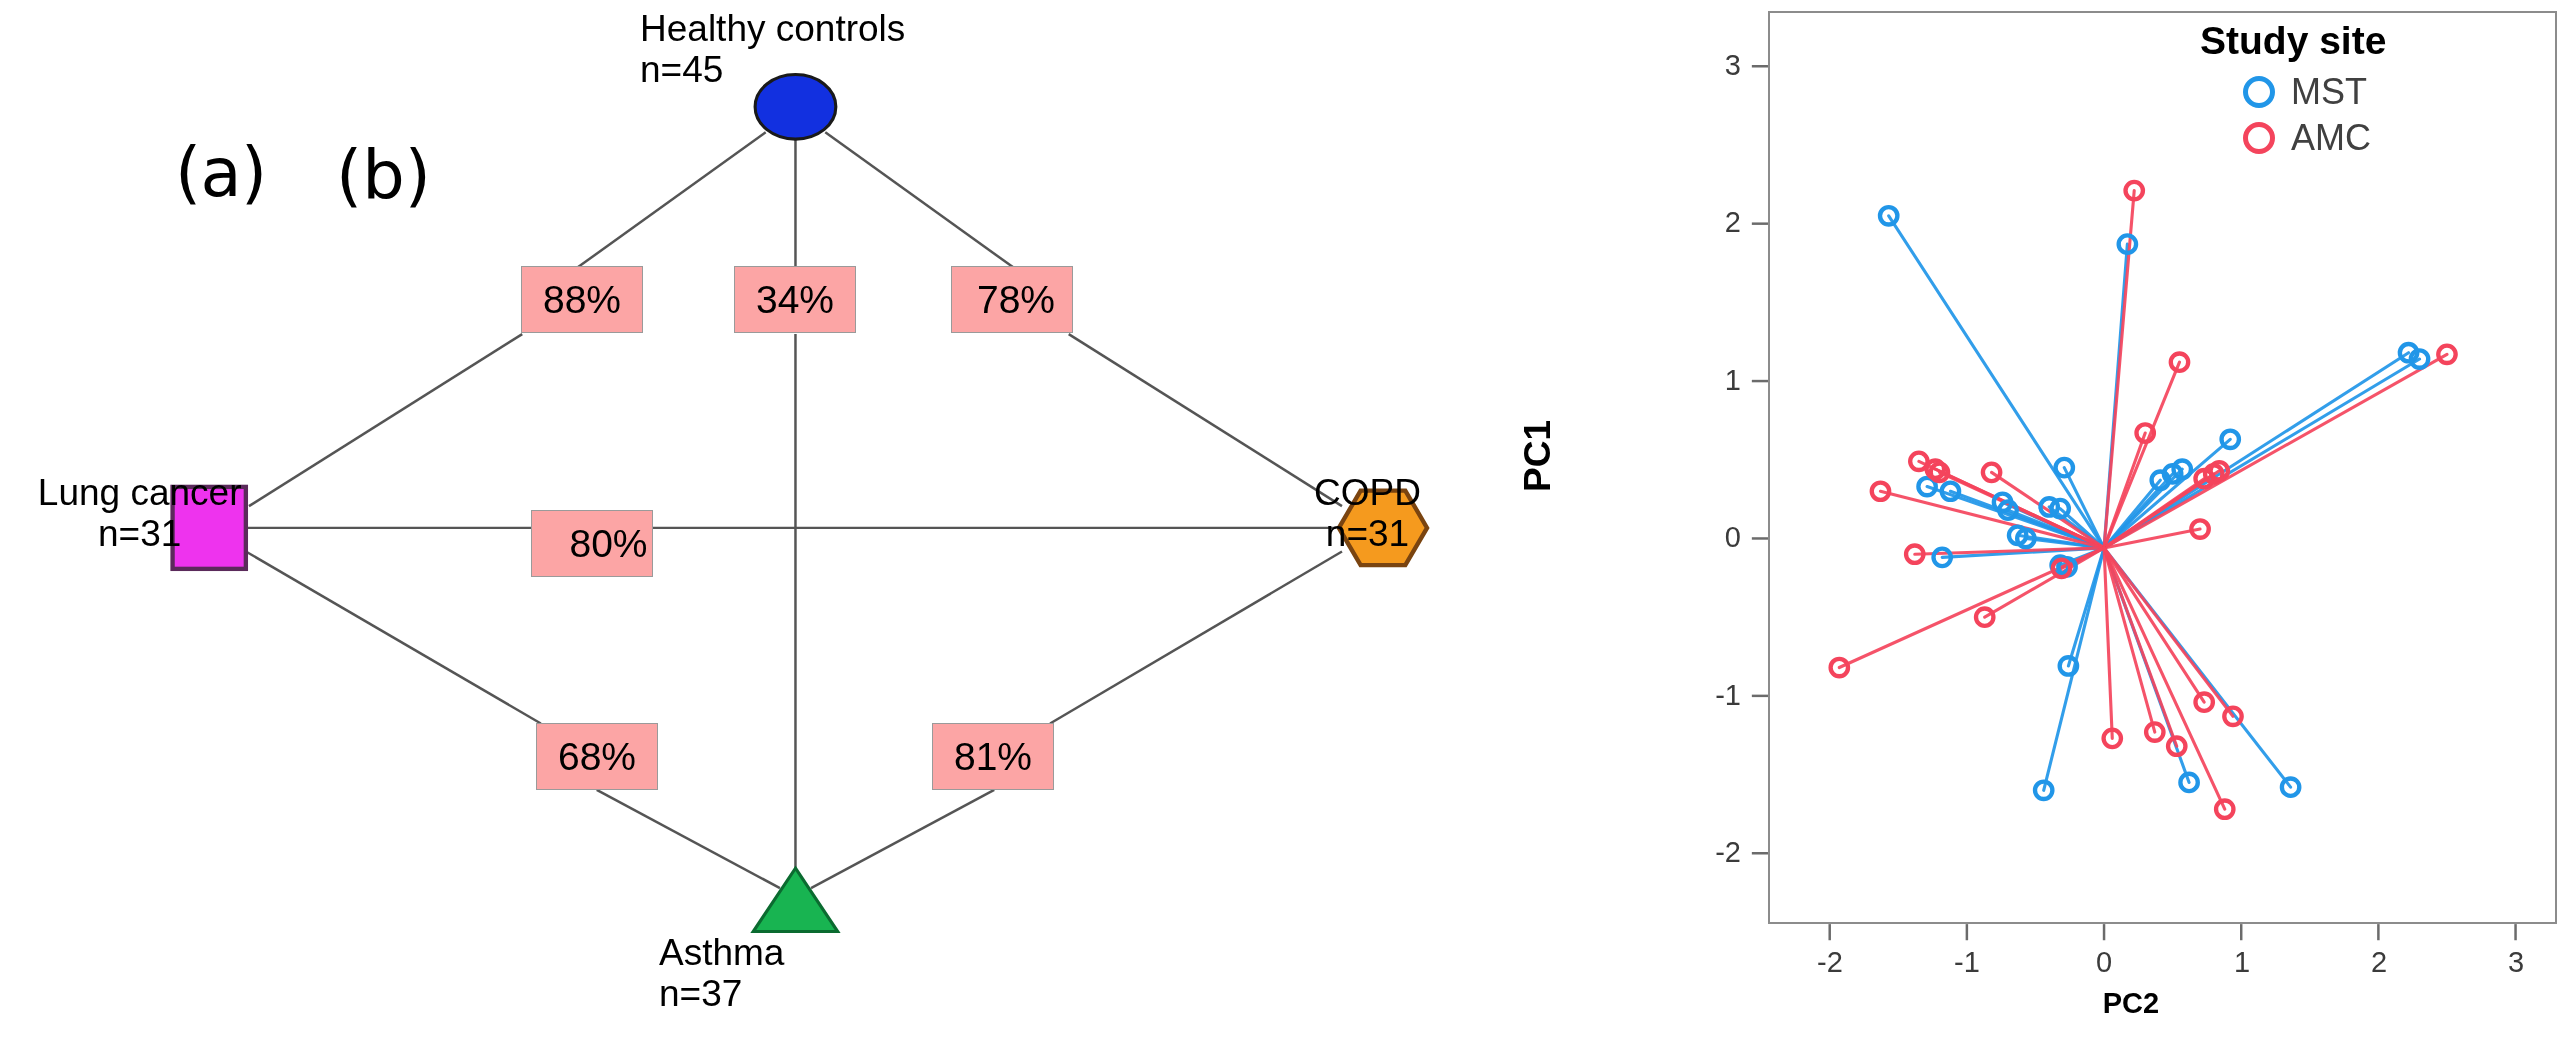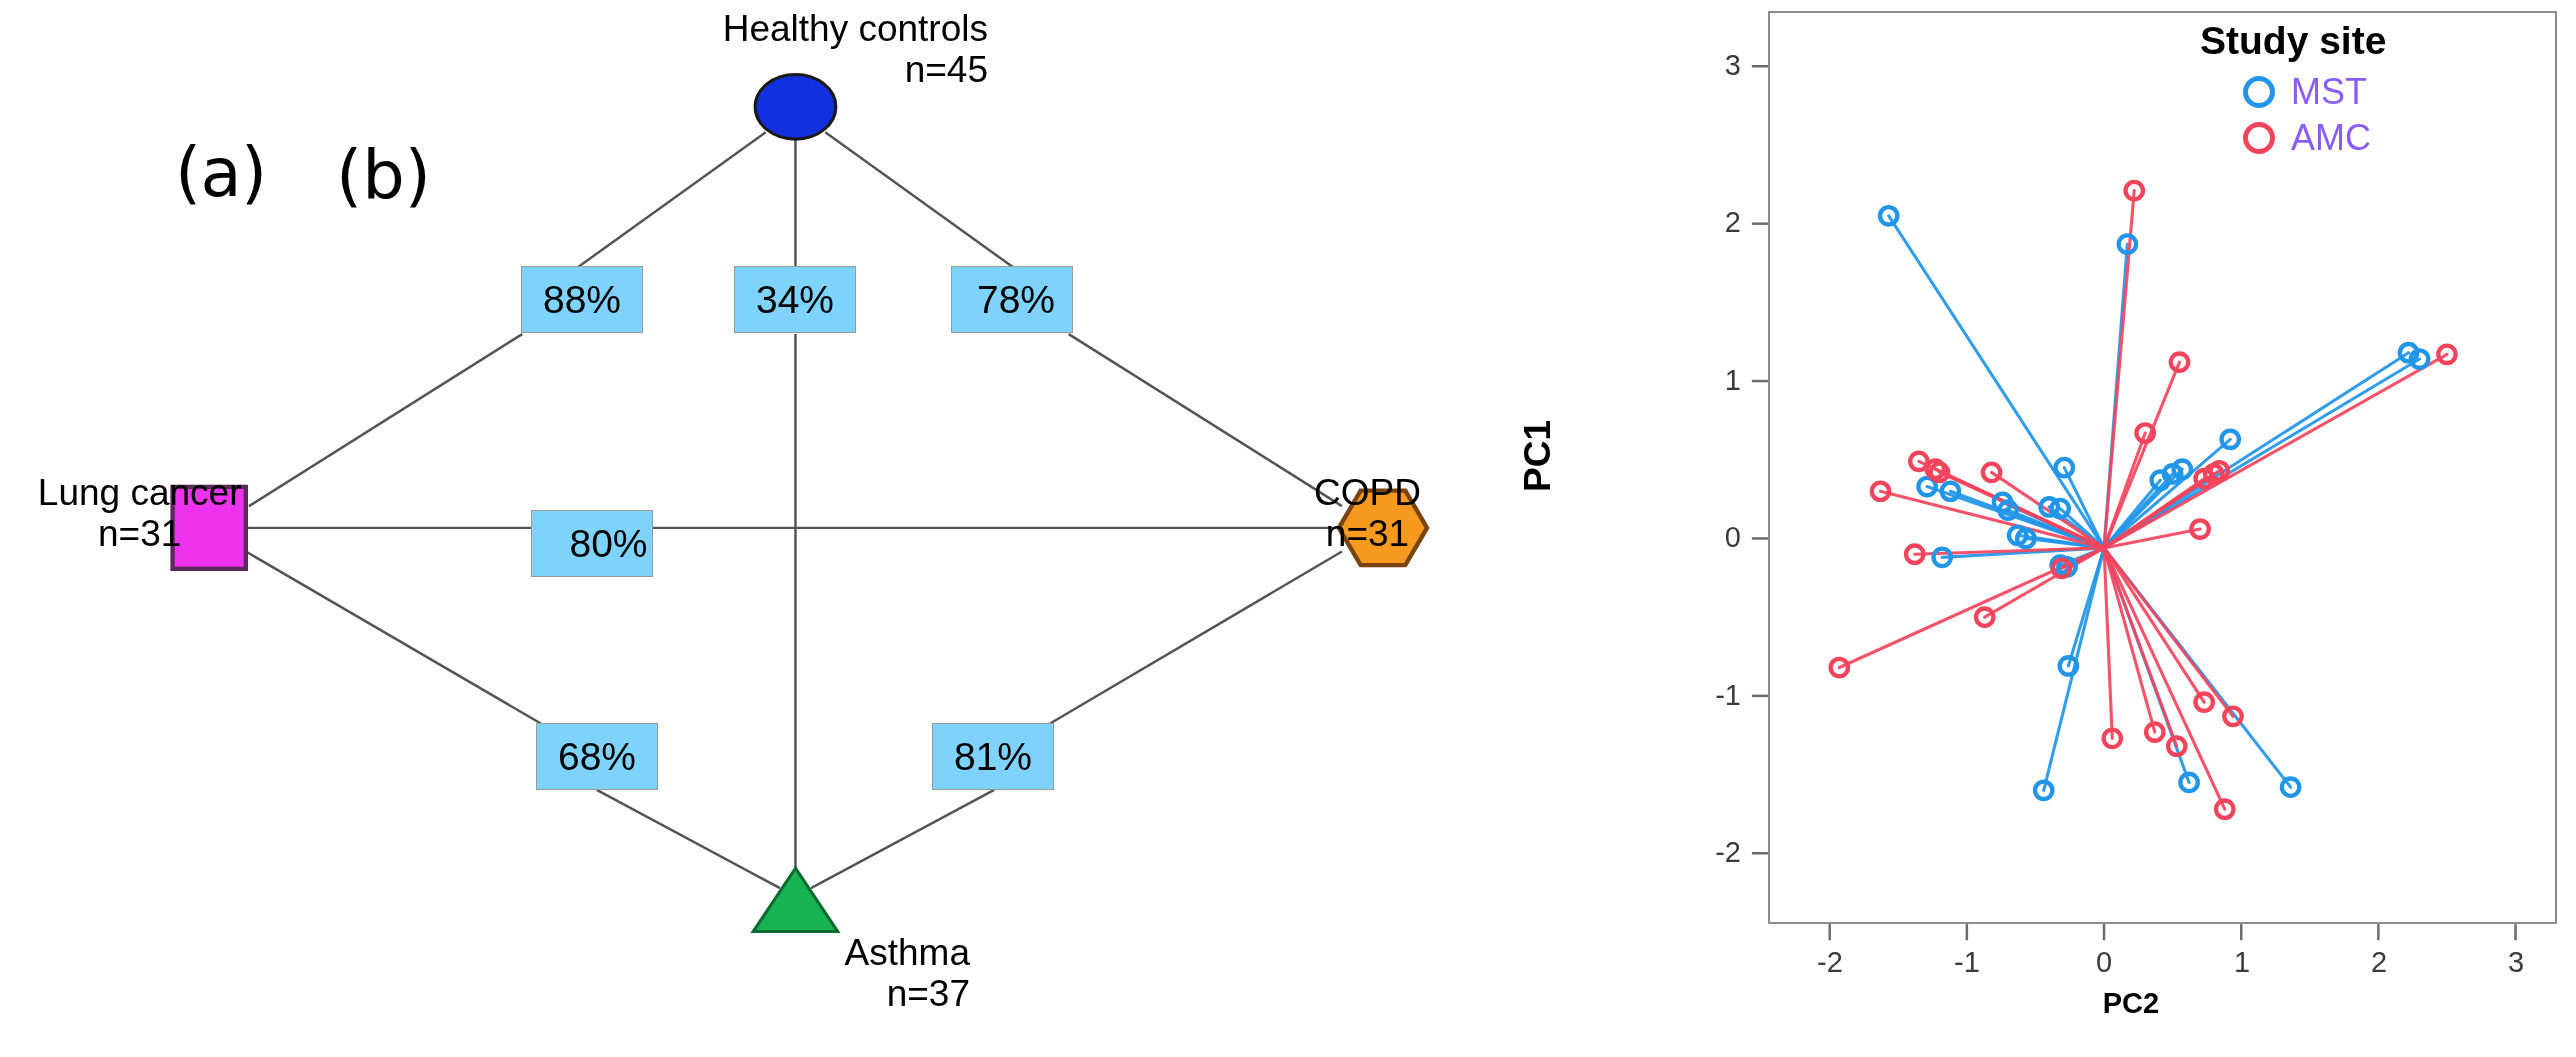--- a/index.html
+++ b/index.html
@@ -7,28 +7,28 @@
   body{width:2576px;height:1057px;position:relative;overflow:hidden;
        font-family:"Liberation Sans",sans-serif;color:#000;}
 
   
   #panel-a{position:absolute;left:0;top:0;width:1504px;height:1057px;}
   #panel-a-label{position:absolute;left:175px;top:140px;font-size:67px;line-height:1;
                  font-family:"DejaVu Sans",sans-serif;font-weight:400;letter-spacing:-0.6px;}
 
   .graph-svg{position:absolute;left:0;top:0;width:1504px;height:1057px;}
 
-  .node-caption{position:absolute;font-size:37px;line-height:1.12;text-align:right;
+  .node-caption{position:absolute;font-size:37px;line-height:1.12;text-align:left;
                 white-space:nowrap;font-family:"Liberation Sans",sans-serif;}
   #cap-healthy{left:640px;top:7.5px;width:348px;}
   #cap-lung{left:6.2px;top:472px;width:267px;text-align:center;}
   #cap-copd{left:1243px;top:472px;width:249px;text-align:center;}
   #cap-asthma{left:659px;top:932px;width:311px;}
 
-  .edge-label{position:absolute;width:122px;height:67px;background:#7dd3fc;
+  .edge-label{position:absolute;width:122px;height:67px;background:#fca5a5;
               border:1.9px solid #9a9a9a;box-sizing:border-box;
               display:flex;align-items:center;justify-content:center;
               font-size:39px;font-family:"Liberation Sans",sans-serif;color:#000;}
 
   
   #panel-b{position:absolute;left:1504px;top:0;width:1072px;height:1057px;}
   #panel-b-label{position:absolute;left:926px;top:143px;font-size:67px;line-height:1;
                  font-family:"DejaVu Sans",sans-serif;}
   #plot-frame{position:absolute;left:264px;top:11.2px;width:789px;height:913px;
               border:2.5px solid #8c8c8c;box-sizing:border-box;background:#fff;}
@@ -44,21 +44,21 @@
           font-family:"Liberation Sans",sans-serif;}
   #xlabel{position:absolute;left:534px;top:987px;width:186px;text-align:center;
           font-size:29px;font-weight:bold;font-family:"Liberation Sans",sans-serif;}
 
   #legend{position:absolute;left:696px;top:18.6px;width:267px;}
   #legend-title{font-size:39px;font-weight:bold;margin-bottom:8.7px;
                 font-family:"Liberation Sans",sans-serif;}
   .legend-row{display:flex;align-items:center;gap:16px;margin-left:43px;margin-bottom:3.7px;}
   .legend-marker{width:32px;height:32px;border-radius:50%;box-sizing:border-box;
                  border:5.6px solid #000;background:transparent;flex:0 0 auto;}
-  .legend-text{font-size:36px;color:#8b5cf6;font-family:"Liberation Sans",sans-serif;}
+  .legend-text{font-size:36px;color:#404040;font-family:"Liberation Sans",sans-serif;}
 </style>
 </head>
 <body>
 
 <div id="panel-a">
 
   <div id="panel-a-label">(a)</div>
 
   <svg class="graph-svg" viewBox="0 0 2420 1702">
 

